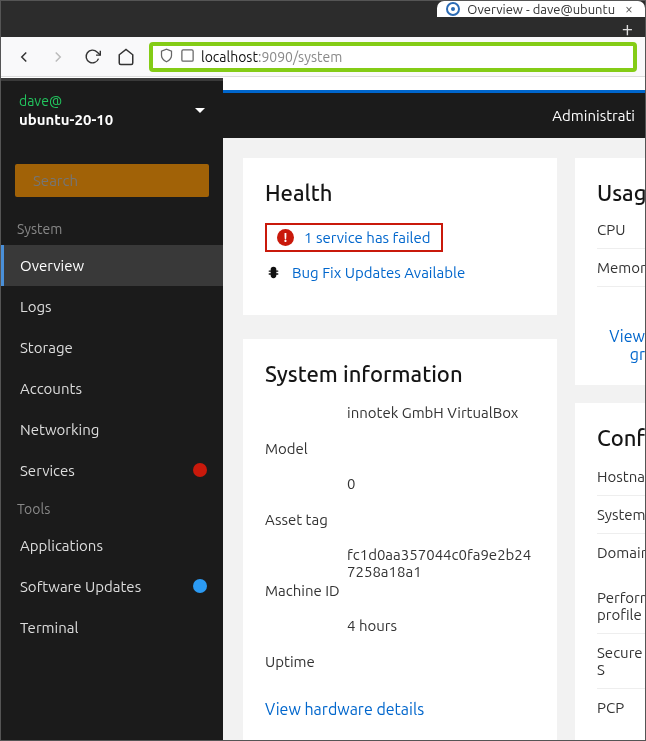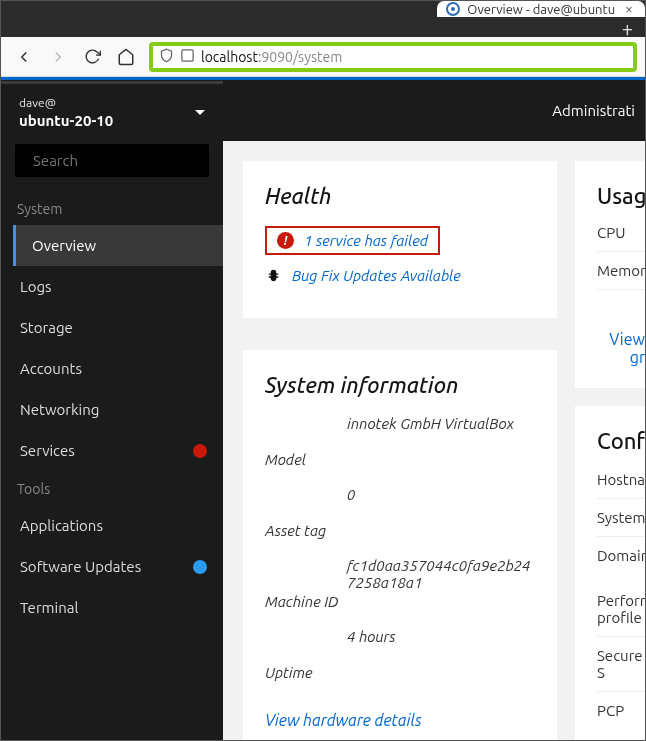--- a/index.html
+++ b/index.html
@@ -14,47 +14,47 @@
     .new-tab { color: #ddd; font-size: 20px; padding: 0 12px 4px; cursor: pointer; }
     
     .toolbar { height: 40px; background: #f9f9fa; display: flex; align-items: center; padding: 0 8px; gap: 4px; border-bottom: 1px solid #ddd; }
     .tb-btn { width: 30px; height: 30px; display: flex; align-items: center; justify-content: center; color: #555; cursor: pointer; border-radius: 4px; }
     .tb-btn.disabled { color: #ccc; cursor: default; }
     .url-bar { flex: 1; height: 30px; border: 4px solid #84cc16; border-radius: 4px; display: flex; align-items: center; padding: 0 6px; background: #fff; font-size: 14px; gap: 6px; margin-left: 4px; }
     .url-text { flex: 1; color: #888; }
     .url-text .host { color: #111; }
     
     
-    .topbar { height: 64px; background: #1b1b1b; position: relative; color: #fff; border-top: 3px solid #0066cc; }
+    .topbar { height: 48px; background: #1b1b1b; position: relative; color: #fff; border-top: 3px solid #0066cc; margin-top: 13px; }
     .topbar-right { position: absolute; right: 0; top: 0; height: 100%; display: flex; align-items: center; padding-right: 10px; font-size: 15px; }
     
     
     .content-area { display: flex; height: calc(100% - 136px); }
     
     
     .sidebar { width: 222px; background: #1b1b1b; color: #ccc; display: flex; flex-direction: column; font-size: 15px; position: relative; margin-top: -60px; padding-top: 0; z-index: 2; }
     .sidebar::before { content: ""; position: absolute; top: 0; left: 0; right: 0; height: 3px; background: #3a3a3a; }
     .host-select { padding: 14px 18px 12px; display: flex; justify-content: space-between; align-items: center; cursor: pointer; }
     .host-text { line-height: 1.3; }
-    .host-text .user { color: #e5e5e5; font-size: 12px; }
+    .host-text .user { color: #22c55e; font-size: 14px; }
     .host-text .host { color: #fff; font-weight: bold; font-size: 15px; }
     .caret-down { width: 0; height: 0; border-left: 5px solid transparent; border-right: 5px solid transparent; border-top: 5px solid #fff; }
     
-    .search-box { margin: 2px 14px 14px; background: #000000; border-radius: 2px; padding: 8px 10px; display: flex; align-items: center; gap: 8px; color: #999; cursor: text; }
+    .search-box { margin: 22px 14px 14px; background: #a16207; border-radius: 2px; padding: 8px 10px; display: flex; align-items: center; gap: 8px; color: #999; cursor: text; }
     .search-box input { background: transparent; border: none; color: #ccc; font-size: 15px; outline: none; flex: 1; }
     
     .nav-label { padding: 10px 16px 8px; color: #888; font-size: 14px; }
     .nav-item { padding: 12px 16px; color: #ddd; cursor: pointer; display: flex; align-items: center; justify-content: space-between; border-left: 3px solid transparent; }
-    .nav-item.active { background: #393939; border-left-color: #4a90d9; color: #fff; margin-left: 12px; }
+    .nav-item.active { background: #393939; border-left-color: #4a90d9; color: #fff; }
     .badge-red { width: 14px; height: 14px; background: #c9190b; border-radius: 50%; display: inline-block; }
     .badge-blue { width: 14px; height: 14px; background: #2b9af3; border-radius: 50%; display: inline-block; }
     
     
     .main { flex: 1; background: #f2f2f2; padding: 20px 0 0 20px; overflow: hidden; display: flex; gap: 18px; }
-    .col-left { width: 316px; display: flex; flex-direction: column; gap: 32px; font-style: italic; }
+    .col-left { width: 316px; display: flex; flex-direction: column; gap: 24px; }
     .col-right { width: 70px; display: flex; flex-direction: column; gap: 18px; }
     
     .card { background: #fff; padding: 22px 22px; }
     .card h2 { font-size: 22px; font-weight: 500; color: #151515; margin-bottom: 18px; }
     .card.usage h2 { margin-bottom: 16px; }
     
     .health-row { display: flex; align-items: center; gap: 10px; margin-bottom: 12px; font-size: 15px; }
     .alert-box { display: inline-flex; align-items: center; gap: 10px; border: 2px solid #c9190b; padding: 4px 10px; }
     .link { color: #0066cc; cursor: pointer; }
     .icon-circle-excl { width: 17px; height: 17px; border-radius: 50%; background: #c9190b; color: #fff; display: inline-flex; align-items: center; justify-content: center; font-size: 12px; font-weight: bold; }

